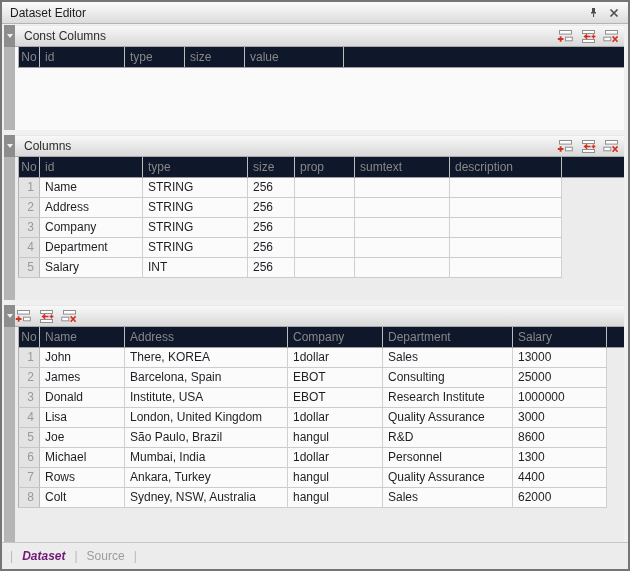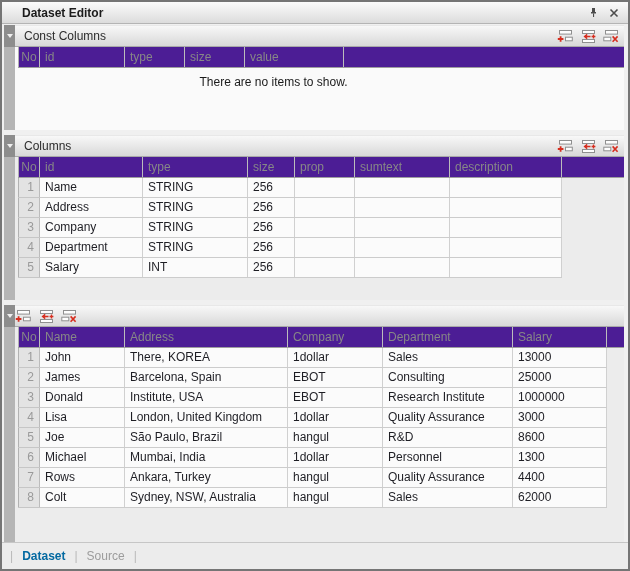--- a/index.html
+++ b/index.html
@@ -13,21 +13,21 @@
     font-size:12px;color:#222;
     position:relative;overflow:hidden;
   }
   
   .titlebar{
     flex:0 0 22px;
     background:linear-gradient(#fbfbfb,#dcdcdc);
     border-bottom:1px solid #b4b4b4;
     display:flex;align-items:center;
   }
-  .titlebar .title{font-weight:bold;color:#1b1b1b;padding-left:20px;flex:1;}
+  .titlebar .title{font-weight:normal;color:#1b1b1b;padding-left:8px;flex:1;}
   .titlebar-btns{display:flex;align-items:center;gap:8px;padding-right:8px;}
   .tb-btn{background:none;border:none;padding:1px;cursor:default;display:flex;align-items:center;}
   
   .content{flex:1;display:flex;flex-direction:column;padding:1px 4px 0 2px;gap:5px;min-height:0;justify-content:flex-end;}
   .panel{display:flex;min-height:0;}
   .panel.const{flex:0 0 105px;}
   .panel.columns{flex:0 0 165px;}
   .panel.rows{flex:1 1 auto;}
   .gutter{flex:0 0 11px;background:#b5b5b5;display:flex;flex-direction:column;}
   .collapse-btn{
@@ -44,21 +44,21 @@
     display:flex;align-items:center;
   }
   .panel-header .ptitle{flex:1;padding-left:9px;color:#2d2d2d;}
   .tools{display:flex;gap:7px;padding-right:5px;}
   .tool-btn{background:none;border:none;padding:0;cursor:default;display:flex;align-items:center;}
   .panel-body{flex:1;background:#ececec;padding-left:3px;overflow:hidden;}
   .panel.const .panel-body{background:#fafafa;}
   
   table.grid{border-collapse:collapse;width:100%;table-layout:fixed;border-left:1px solid #b2b2b2;}
   table.grid th{
-    height:20px;background:#4c1d95;color:#878787;font-weight:normal;
+    height:20px;background:#0f172a;color:#878787;font-weight:normal;
     text-align:left;padding:0 0 0 5px;border-right:1px solid #bcbcbc;
     border-bottom:1px solid #9e9e9e;overflow:hidden;white-space:nowrap;
   }
   table.grid th.no-h{text-align:center;padding:0;}
   table.grid th.filler-h{border-right:none;}
   table.grid td{
     height:20px;background:#fbfbfb;color:#1e1e24;
     padding:0 2px 0 5px;border-right:1px solid #d0d0d0;border-bottom:1px solid #cccccc;
     overflow:hidden;white-space:nowrap;
   }
@@ -69,21 +69,21 @@
   table.grid td.filler-c{background:transparent;border-right:none;border-bottom:none;}
   .empty-msg{padding:7px 95px 0 0;text-align:center;color:#1a1a1a;}
   
   .tabbar{
     flex:0 0 27px;
     background:#ececec;border-top:1px solid #c6c6c6;
     display:flex;align-items:center;padding-left:8px;gap:9px;
   }
   .pipe{color:#b9b9b9;}
   .tab{color:#9c9c9c;cursor:default;}
-  .tab.active{color:#0369a1;font-weight:bold;}
+  .tab.active{color:#701a75;font-weight:bold;font-style:italic;}
   svg{display:block;}
 </style>
 </head>
 <body>
 
 <div class="window">
 
   <div class="titlebar">
     <span class="title">Dataset Editor</span>
     <div class="titlebar-btns">
@@ -162,21 +162,20 @@
                   <th class="no-h">No</th>
                   <th class="">id</th>
                   <th class="">type</th>
                   <th class="">size</th>
                   <th class="">value</th>
                   <th class="filler-h"></th>
                 </tr>
               </thead>
               <tbody></tbody>
             </table>
-          <div class="empty-msg">There are no items to show.</div>
         </div>
       </div>
     </section>
 
     <section class="panel columns">
       <div class="gutter">
         <button class="collapse-btn">
           <span class="tri-down"></span>
         </button>
       </div>

